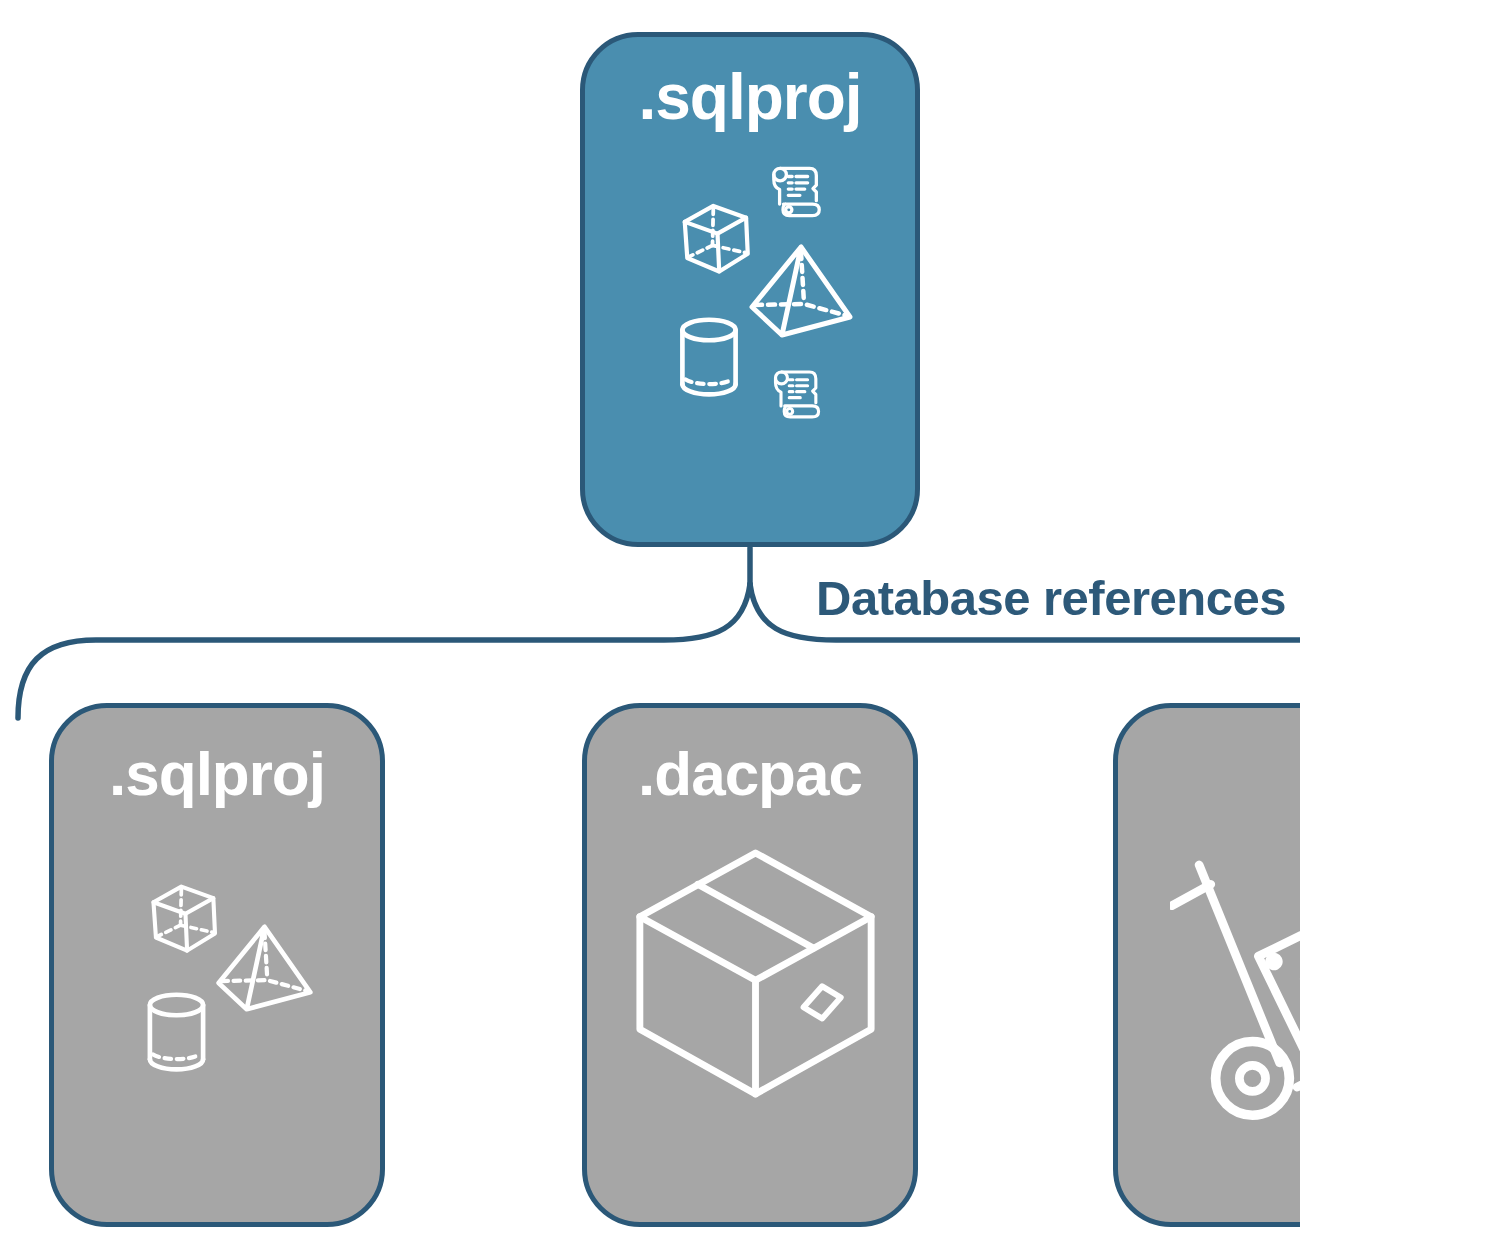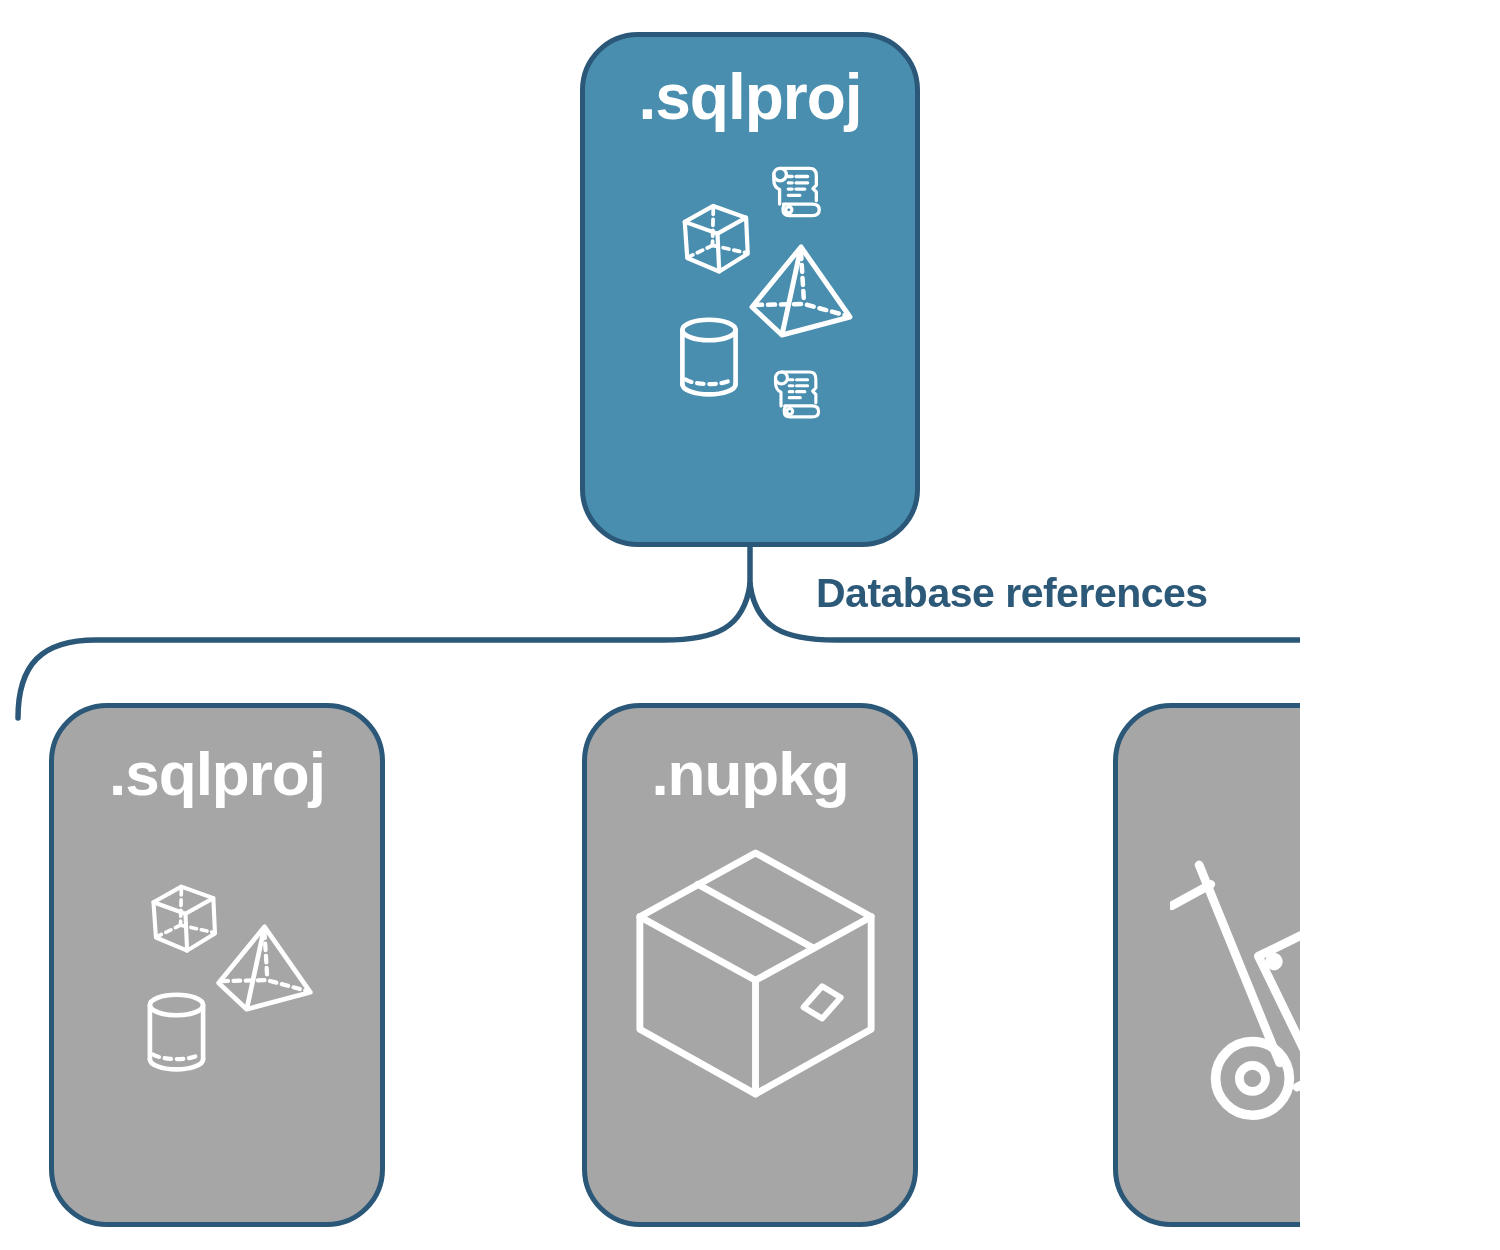--- a/index.html
+++ b/index.html
@@ -32,21 +32,21 @@
   .node-child-2{left:1113px;}
   .node-title{
     position:absolute;left:0;right:0;top:24px;
     text-align:center;color:#ffffff;font-weight:bold;
     font-size:64px;letter-spacing:-1px;line-height:1.15;
   }
   .node-child .node-title{top:30px;font-size:62px;}
   .icon{position:absolute;}
   .connector-label{
     position:absolute;left:816px;top:570px;
-    color:var(--label-text);font-weight:bold;font-size:41px;
+    color:var(--label-text);font-weight:bold;font-size:49px;
     letter-spacing:-0.5px;white-space:nowrap;
   }
   .brace{position:absolute;left:0;top:540px;}
   
   .s{fill:none;stroke:var(--icon-stroke);stroke-width:5;stroke-linejoin:round;stroke-linecap:round;}
   .d{fill:none;stroke:var(--icon-stroke);stroke-width:4.5;stroke-linejoin:round;stroke-linecap:round;stroke-dasharray:7 6;}
   .s2{fill:none;stroke:var(--icon-stroke);stroke-width:3.4;stroke-linejoin:round;stroke-linecap:round;}
   .sp{fill:none;stroke:var(--icon-stroke);stroke-width:7;stroke-linejoin:round;stroke-linecap:round;}
   .sh{fill:none;stroke:var(--icon-stroke);stroke-width:9;stroke-linejoin:round;stroke-linecap:round;}
   .bp{fill:none;stroke:var(--outline);stroke-width:5.5;stroke-linecap:round;}
@@ -130,21 +130,21 @@
     <svg class="icon" style="left:89px;top:283px;" width="67" height="84" viewBox="0 0 70 90">
       <ellipse class="s" cx="35" cy="15" rx="28.5" ry="11"></ellipse>
       <path class="s" d="M6.5 15 V 73"></path>
       <path class="s" d="M63.5 15 V 73"></path>
       <path class="s" d="M6.5 73 A 28.5 11 0 0 0 63.5 73"></path>
       <path class="d" d="M10 68 A 28 9 0 0 0 60 68"></path>
     </svg>
   </div>
 
   <div class="node node-child node-child-1">
-    <div class="node-title">.nupkg</div>
+    <div class="node-title">.dacpac</div>
 
     <svg class="icon" style="left:46px;top:133px;" width="245" height="265" viewBox="0 0 250 270">
       <path class="sp" d="M125 12 L243 77 L125 142 L7 77 Z"></path>
       <path class="sp" d="M66 44 L184 109"></path>
       <path class="sp" d="M7 77 V192 L125 258 L243 192 V77"></path>
       <path class="sp" d="M125 142 V258"></path>
       <path class="sp" style="stroke-width:6;" d="M193 148 L212 159.5 L193 181 L174 169.5 Z"></path>
     </svg>
   </div>
 

